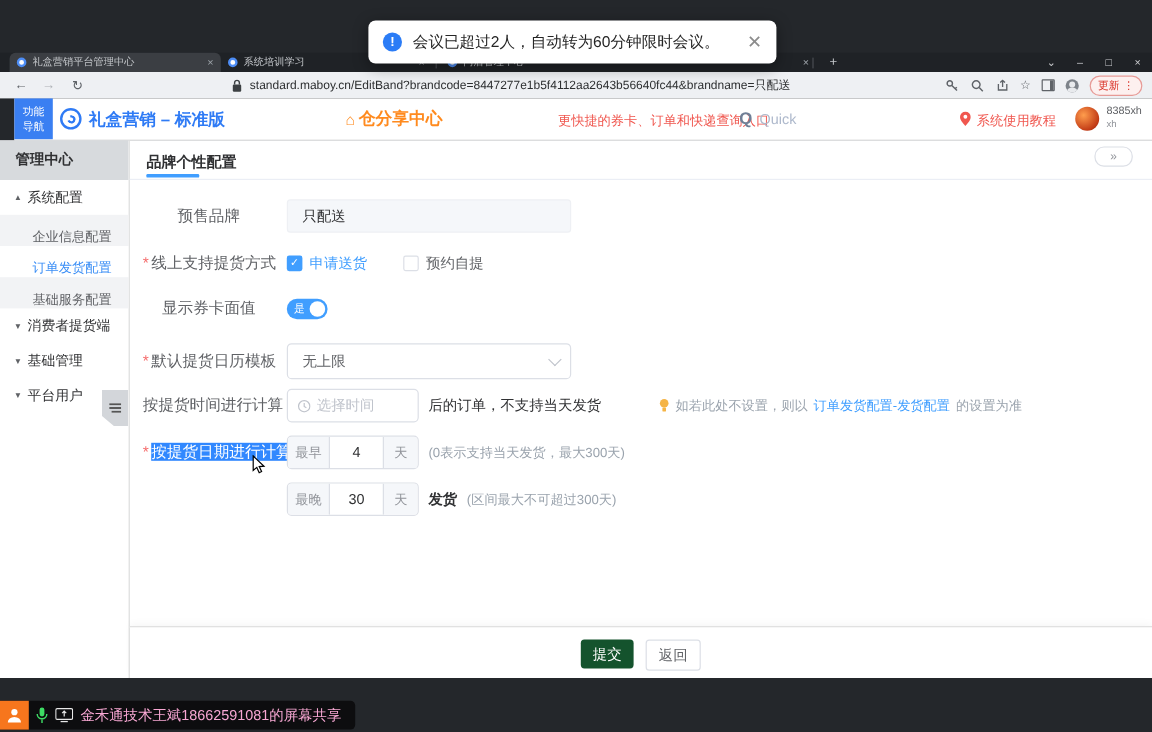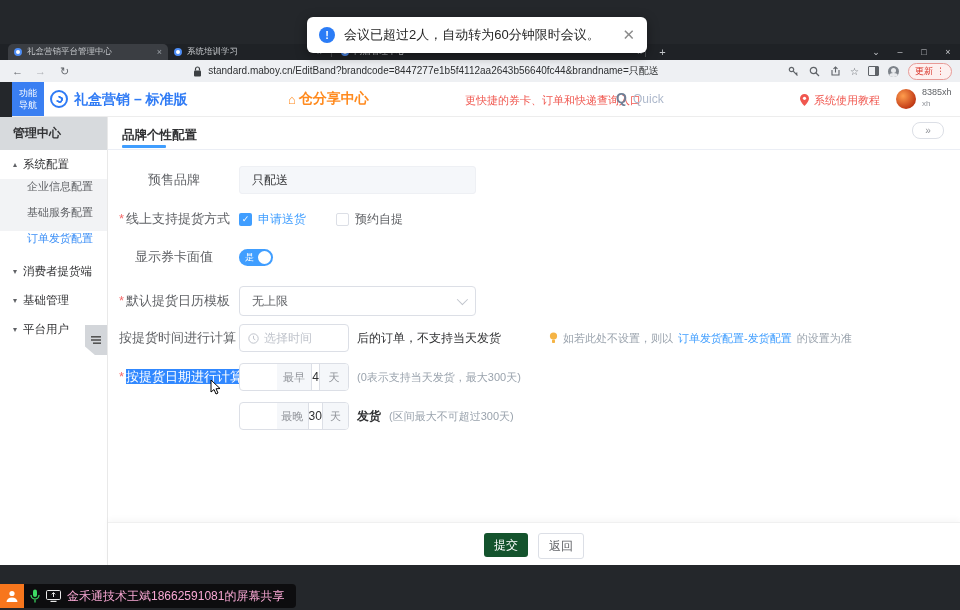--- a/index.html
+++ b/index.html
@@ -10,21 +10,21 @@
   .notif{position:absolute;left:307px;top:17px;width:340px;height:36px;background:#fff;border-radius:6px;
          box-shadow:0 3px 12px rgba(0,0,0,.4);display:flex;align-items:center;gap:9px;padding:0 12px;
          z-index:60;box-sizing:border-box;}
   .notif-icon{width:16px;height:16px;border-radius:50%;background:#2b7cf6;color:#fff;font-size:11px;
          font-weight:bold;display:flex;align-items:center;justify-content:center;flex:0 0 16px;}
   .notif-text{font-size:13px;color:#262626;white-space:nowrap;}
   .notif-close{color:#8c8c8c;font-size:15px;margin-left:auto;cursor:pointer;}
 
   
   .tabstrip{position:absolute;top:44px;left:0;width:960px;height:16px;background:#1f2226;display:flex;align-items:flex-end;}
-  .tab{display:flex;align-items:center;gap:5px;height:16px;padding:0 6px;box-sizing:border-box;width:160px;}
+  .tab{display:flex;align-items:center;gap:5px;height:16px;padding:0 6px;box-sizing:border-box;width:176px;}
   .tab.active{background:#3b3e43;border-radius:5px 5px 0 0;}
   .tab .fav{width:8px;height:8px;border-radius:50%;border:2px solid #4d8df6;background:#fff;box-sizing:border-box;flex:0 0 8px;}
   .tab .ttl{font-size:8.5px;color:#c4c7cb;white-space:nowrap;overflow:hidden;flex:1;}
   .tab .tclose{font-size:9px;color:#9aa0a6;}
   .tabsep{width:1px;height:9px;background:#4a4d52;margin:0 3px 3px 3px;}
   .strayclose{font-size:9px;color:#9aa0a6;margin:0 0 3px 152px;}
   .newtab{font-size:11px;color:#c4c7cb;margin:0 0 2px 10px;}
   .winctl{margin-left:auto;display:flex;align-items:center;gap:0;height:16px;}
   .winctl span{width:24px;text-align:center;color:#c8cacd;font-size:9px;line-height:16px;}
 
@@ -64,21 +64,21 @@
   .avatar{position:absolute;left:884px;top:7px;width:20px;height:20px;border-radius:50%;
          background:radial-gradient(circle at 35% 35%,#ff9d4d,#c23b16 70%,#7a1f08);}
   .uname{position:absolute;left:910px;top:5px;font-size:9px;color:#606266;}
   .usub{position:absolute;left:910px;top:17px;font-size:8px;color:#909399;}
 
   
   .sidebar{position:absolute;left:0;top:117px;width:108px;height:448px;background:#fff;border-right:1px solid #e9e9e9;box-sizing:border-box;}
   .sb-title{height:33px;background:#d7dadd;display:flex;align-items:center;padding-left:13px;font-size:12px;font-weight:bold;color:#303133;}
   .sb-group{height:29px;display:flex;align-items:center;padding-left:13px;gap:6px;font-size:11.5px;color:#303133;cursor:pointer;}
   .sb-caret{font-size:8px;color:#606266;}
-  .sb-child{height:26px;display:flex;align-items:flex-start;padding-left:27px;font-size:11px;color:#606266;background:#f2f3f5;cursor:pointer;}
+  .sb-child{height:26px;display:flex;align-items:flex-end;padding-left:27px;font-size:11px;color:#606266;background:#f2f3f5;cursor:pointer;}
   .sb-child.active{background:#fff;color:#3a8ef6;}
   .sb-collapse{position:absolute;right:0;top:208px;width:22px;height:30px;background:#d3d6da;
          clip-path:polygon(0 0,100% 0,100% 100%,45% 100%,0 72%);display:flex;align-items:center;justify-content:center;}
 
   
   .content{position:absolute;left:108px;top:117px;width:852px;height:405px;background:#fff;}
   .ctab{position:absolute;left:14px;top:10px;font-size:12.5px;font-weight:bold;color:#303133;cursor:pointer;}
   .ctab-underline{position:absolute;left:14px;top:28px;width:44px;height:3px;background:#409eff;border-radius:1px;}
   .cdivider{position:absolute;left:0;top:32px;width:100%;height:1px;background:#ebeef5;}
   .collapsepill{position:absolute;right:16px;top:5px;width:30px;height:15px;border:1px solid #dcdfe6;border-radius:8px;
@@ -101,21 +101,21 @@
   .toggle .knob{position:absolute;right:2px;top:2px;width:13px;height:13px;border-radius:50%;background:#fff;}
   .selectbox{width:237px;height:30px;border:1px solid #dcdfe6;border-radius:4px;background:#fff;display:flex;align-items:center;
          padding:0 10px 0 12px;font-size:12px;color:#606266;box-sizing:border-box;cursor:pointer;}
   .chev{margin-left:auto;width:7px;height:7px;border-right:1px solid #c0c4cc;border-bottom:1px solid #c0c4cc;transform:rotate(45deg) translateY(-2px);}
   .timeinput{width:110px;height:28px;border:1px solid #dcdfe6;border-radius:4px;background:#fff;display:flex;align-items:center;
          gap:5px;padding-left:8px;box-sizing:border-box;cursor:text;}
   .placeholder{font-size:12px;color:#c0c4cc;}
   .after-text{font-size:12px;color:#303133;margin-left:8px;white-space:nowrap;}
   .hint{display:flex;align-items:center;gap:5px;margin-left:48px;font-size:11px;color:#9aa3ad;white-space:nowrap;}
   .hint .blue{color:#409eff;}
-  .numgroup{display:flex;align-items:stretch;width:110px;height:28px;border:1px solid #dcdfe6;border-radius:4px;overflow:hidden;box-sizing:border-box;background:#fff;padding-left:37px;}
+  .numgroup{display:flex;align-items:stretch;width:110px;height:28px;border:1px solid #dcdfe6;border-radius:4px;overflow:hidden;box-sizing:border-box;background:#fff;}
   .numgroup .pre{width:34px;background:#f5f7fa;border-right:1px solid #dcdfe6;display:flex;align-items:center;justify-content:center;font-size:11px;color:#909399;}
   .numgroup .val{flex:1;display:flex;align-items:center;justify-content:center;font-size:12px;color:#303133;}
   .numgroup .unit{width:28px;background:#f5f7fa;border-left:1px solid #dcdfe6;display:flex;align-items:center;justify-content:center;font-size:11px;color:#909399;}
   .graynote{font-size:11px;color:#9aa3ad;margin-left:8px;white-space:nowrap;}
   .fahuo{font-size:12px;font-weight:bold;color:#303133;margin-left:8px;}
 
   .footer{position:absolute;left:108px;top:522px;width:852px;height:43px;background:#fff;border-top:1px solid #f0f0f0;
          box-shadow:0 -3px 6px rgba(0,0,0,.03);display:flex;justify-content:center;gap:10px;padding-top:10px;box-sizing:border-box;}
   .btn-primary{width:44px;height:24px;background:#14532d;border-radius:3px;color:#fff;font-size:12px;border:none;
          display:flex;align-items:center;justify-content:center;cursor:pointer;}
@@ -239,25 +239,25 @@
 
   <div class="sidebar">
     <div class="sb-title">管理中心</div>
     <div class="sb-group">
       <span class="sb-caret">▴</span>
       <span>系统配置</span>
     </div>
     <div class="sb-child">
       <span>企业信息配置</span>
     </div>
+    <div class="sb-child active">
+      <span>订单发货配置</span>
+    </div>
     <div class="sb-child">
       <span>基础服务配置</span>
-    </div>
-    <div class="sb-child active">
-      <span>订单发货配置</span>
     </div>
     <div class="sb-group">
       <span class="sb-caret">▾</span>
       <span>消费者提货端</span>
     </div>
     <div class="sb-group">
       <span class="sb-caret">▾</span>
       <span>基础管理</span>
     </div>
     <div class="sb-group">

